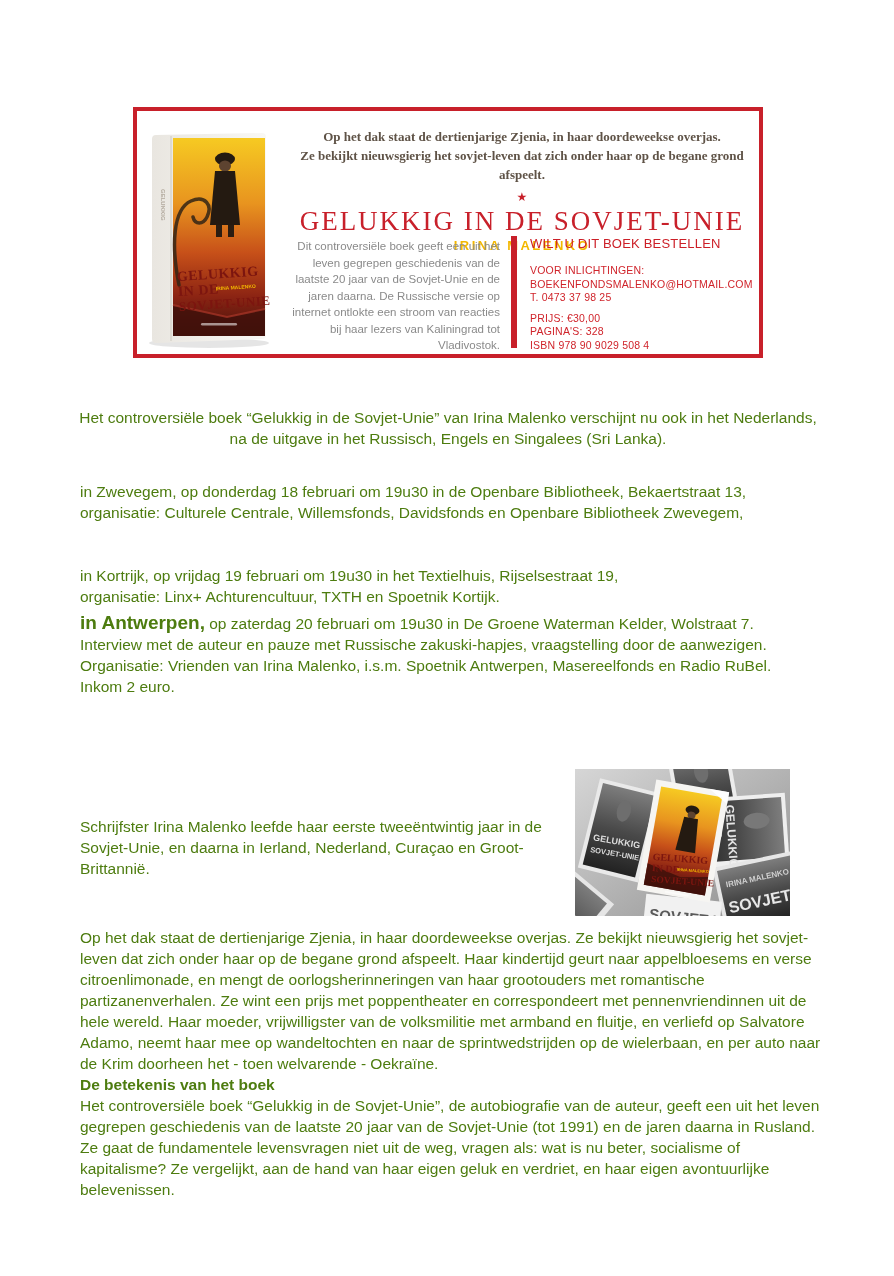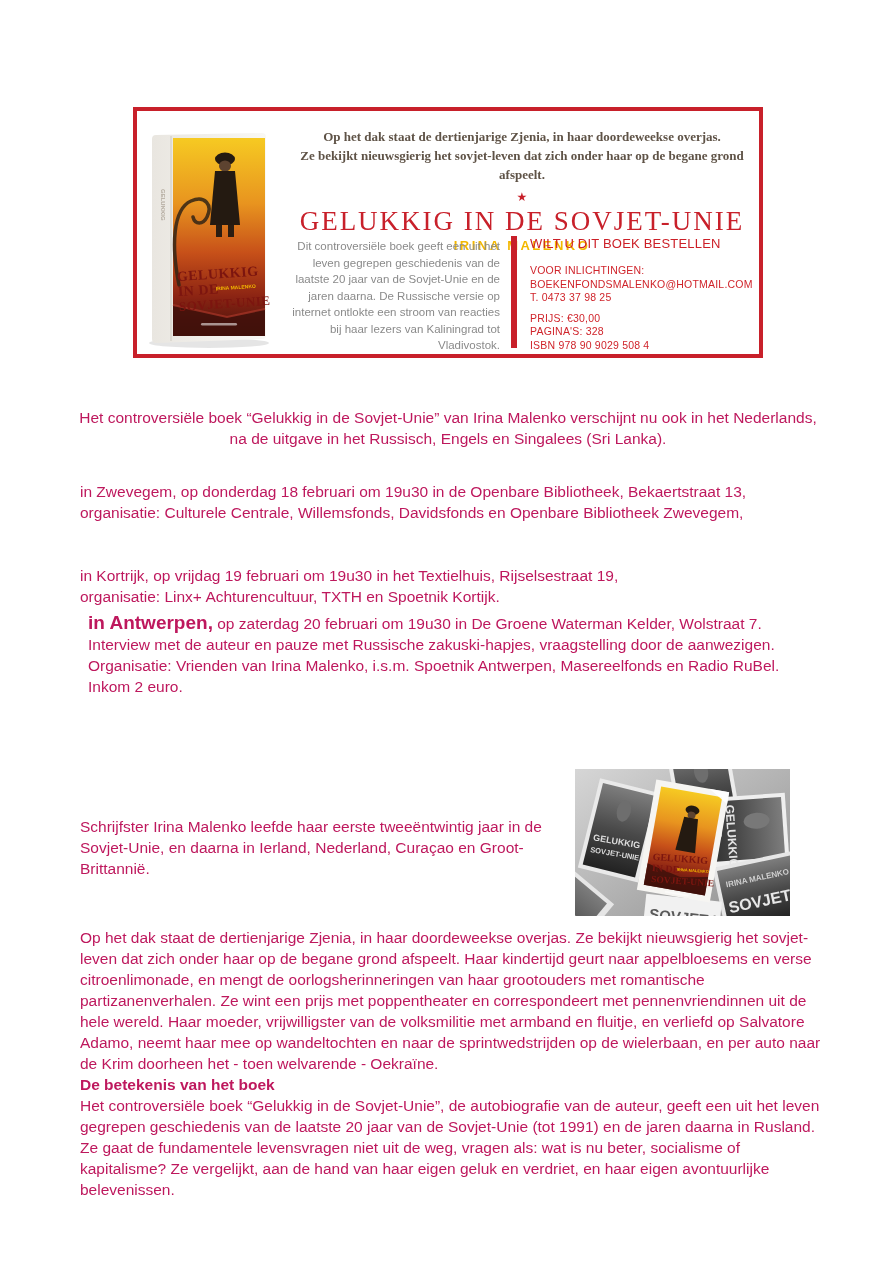--- a/index.html
+++ b/index.html
@@ -32,25 +32,25 @@
   .col-left {
     position:absolute; left:0; top:6px; width:208px; text-align:right;
     font-size:11.5px; line-height:16.5px; color:#8a8a8a;
   }
   .col-divider { position:absolute; left:219px; top:4px; width:6px; height:112px; background:#c8202a; }
   .col-right { position:absolute; left:238px; top:4px; width:218px; color:#d0242b; }
   .order-heading { font-size:13px; font-weight:normal; letter-spacing:0.2px; margin-bottom:13px; color:#cc1f27; }
   .order-group { font-size:10.5px; line-height:13.5px; letter-spacing:0.2px; margin-bottom:7px; }
 
   
-  .txt { font-size:15.5px; line-height:21px; color:#be185d; }
+  .txt { font-size:15.5px; line-height:21px; color:#4d7c0f; }
   .intro { position:absolute; left:74px; top:407px; width:748px; text-align:center; }
   .ev1 { position:absolute; left:80px; top:481px; width:748px; }
   .ev2 { position:absolute; left:80px; top:565px; width:748px; }
-  .ev3 { position:absolute; left:88px; top:612px; width:748px; }
+  .ev3 { position:absolute; left:80px; top:612px; width:748px; }
   .ev-lead { font-weight:normal; }
   .ev-lead-big { font-weight:bold; font-size:19px; }
   .author-sec { position:absolute; left:80px; top:816px; width:508px; }
   .photo { position:absolute; left:575px; top:769px; width:215px; height:147px; }
   .body-sec { position:absolute; left:80px; top:927px; width:750px; }
   .body-heading { font-weight:bold; }
 </style>
 </head>
 <body>
 

